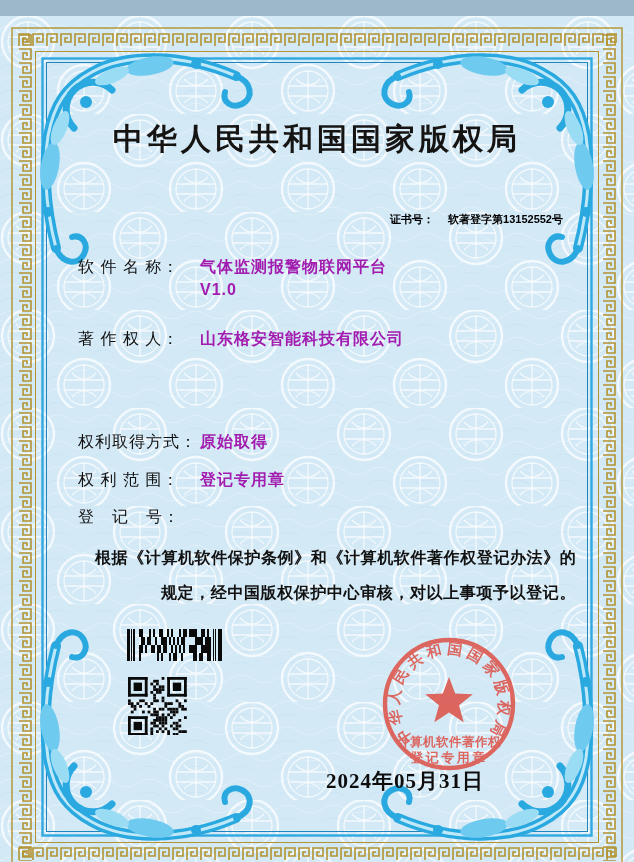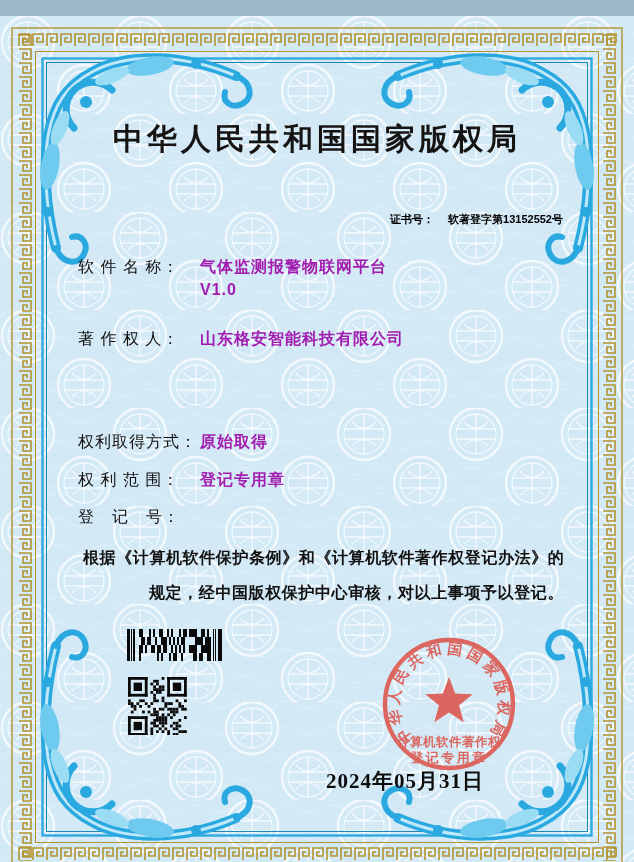--- a/index.html
+++ b/index.html
@@ -32,21 +32,21 @@
     left:78px;font-size:16px;font-weight:400;color:#111;white-space:nowrap;
     letter-spacing:1px;
   }
   .field-value{
     left:200px;font-size:16px;font-weight:700;color:#a21caf;white-space:nowrap;
     letter-spacing:1px;
     text-align:right;
   }
   .mono{font-family:"DejaVu Sans Mono", monospace;font-size:15px;letter-spacing:0.5px;}
   .statement{
-    left:52px;width:512px;font-size:16px;font-weight:700;color:#111;
+    left:64px;width:512px;font-size:16px;font-weight:700;color:#111;
     letter-spacing:0.6px;white-space:nowrap;
   }
   .indent{padding-left:31px;}
   .date-line{
     left:326px;top:751px;width:244px;
     font-family:"Liberation Serif", serif;
     font-size:21px;font-weight:700;color:#0d0d0d;letter-spacing:1px;
   }
   .seal-svg{position:absolute;left:370px;top:610px;z-index:3;}
   .seal-ring-text{font-size:15px;font-weight:700;letter-spacing:4.2px;

